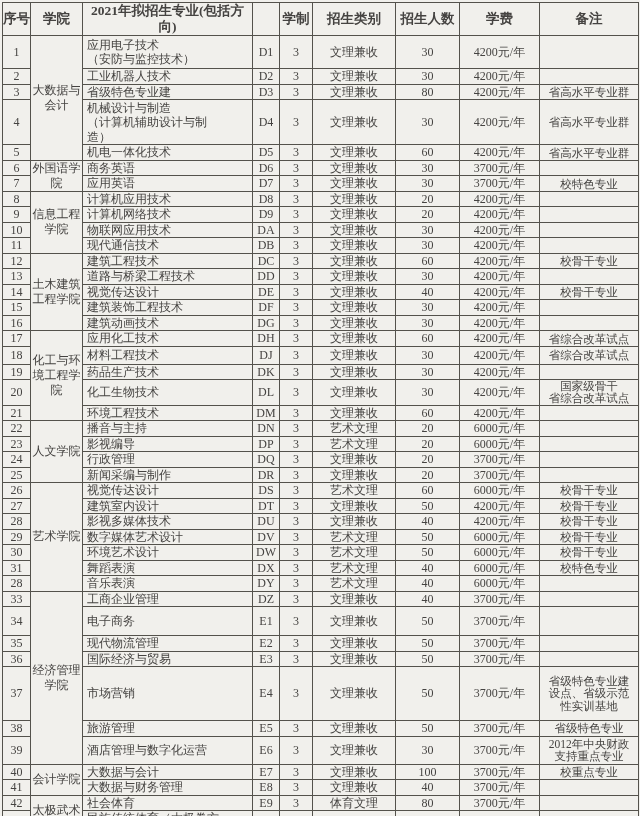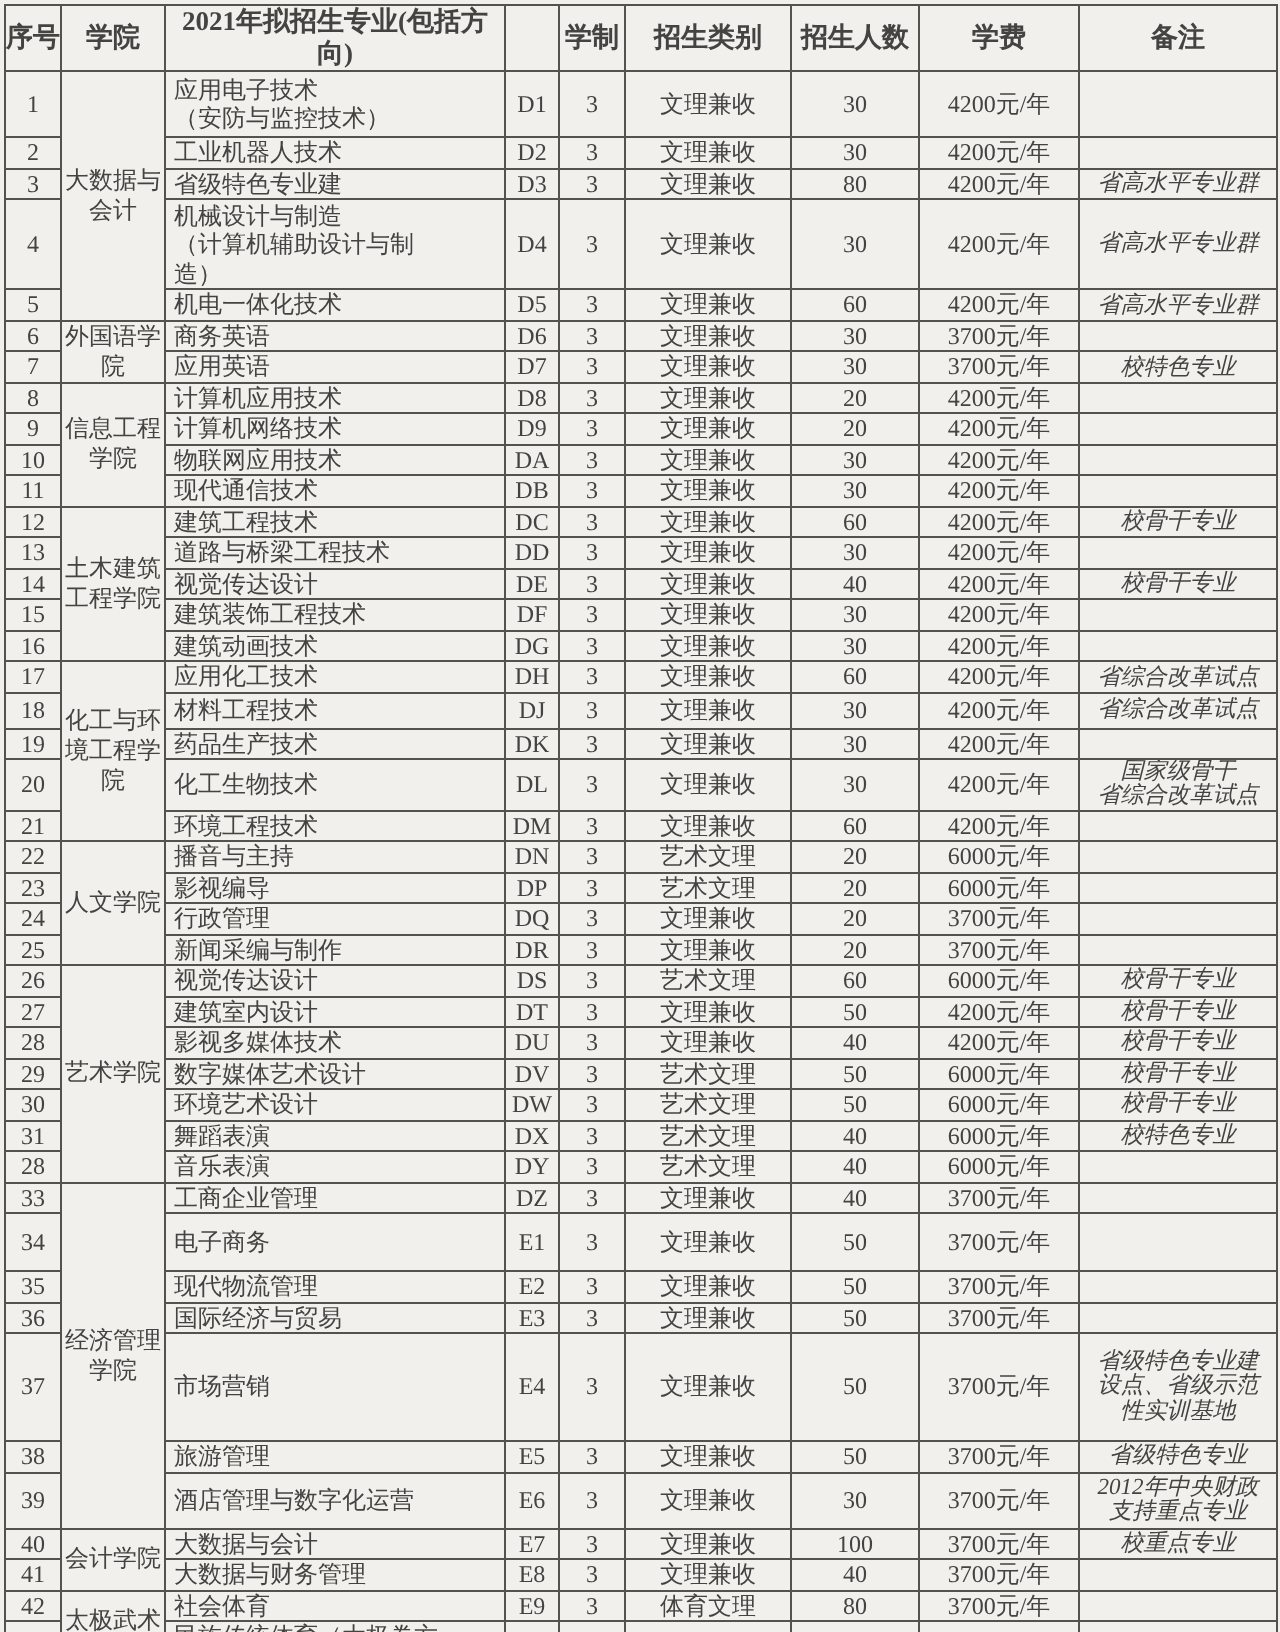--- a/index.html
+++ b/index.html
@@ -38,21 +38,21 @@
     font-size:12px;
     line-height:1.2;
     white-space:pre-line;
     overflow:hidden;
     color:var(--text);
     font-weight:normal;
   }
   thead tr{height:33px;}
   thead th{font-size:13.5px;font-weight:bold;line-height:1.2;}
   td.c-major{text-align:left;padding-left:4px;}
-  td.c-note{font-size:11.5px;line-height:1.05;font-style:italic;}
+  td.c-note{font-size:11.5px;line-height:1.05;}
   td.c-college{line-height:1.25;}
 </style>
 </head>
 <body>
 
 <div>
   <table>
     <colgroup>
       <col class="c-no">
         <col class="c-college">

